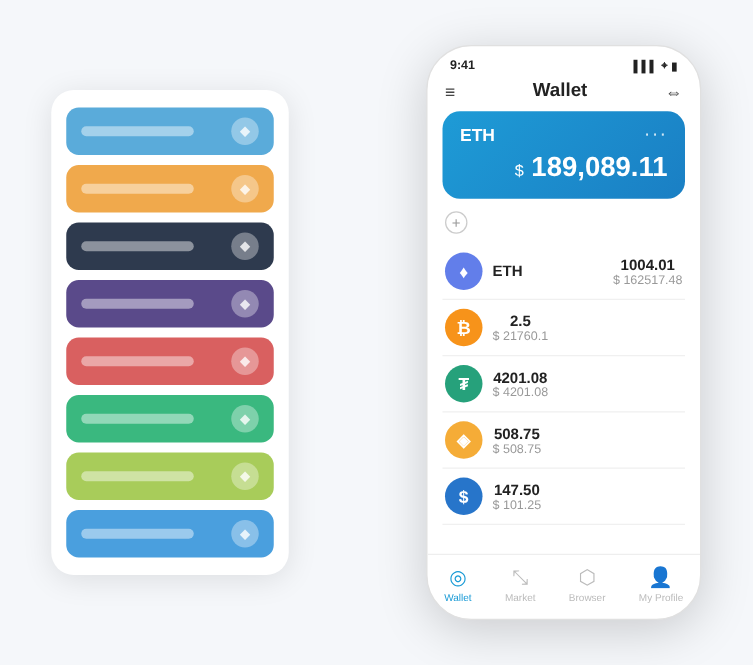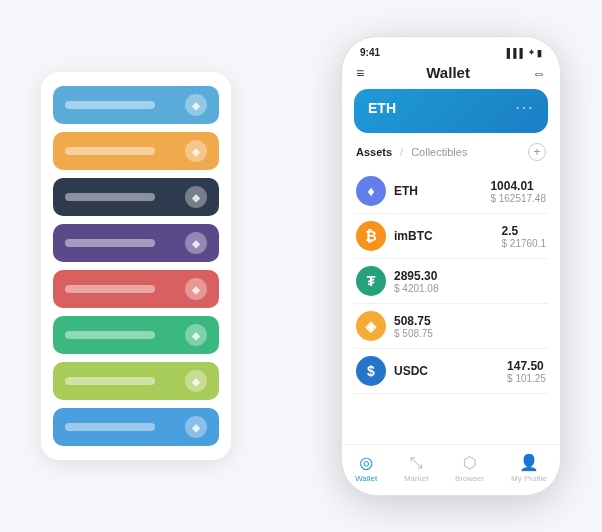--- a/index.html
+++ b/index.html
@@ -237,21 +237,21 @@
     }
     .token-info {
       flex: 1;
     }
     .token-symbol {
       font-size: 12px;
       font-weight: 600;
       color: #222;
     }
     .token-amounts {
-      text-align: left;
+      text-align: center;
     }
     .token-balance {
       font-size: 12px;
       font-weight: 600;
       color: #222;
     }
     .token-usd {
       font-size: 10px;
       color: #999;
     }
@@ -348,71 +348,64 @@
       <span class="header-menu-icon">≡</span>
       <span class="header-title">Wallet</span>
       <span class="header-scan-icon">⇔</span>
     </div>
 
     <div class="eth-card">
       <div class="eth-card-header">
         <span class="eth-card-name">ETH</span>
         <span class="eth-card-dots">···</span>
       </div>
+      <div class="eth-card-balance">
+        <span class="eth-currency">$</span>
+        <span>189,089.11</span>
+      </div>
     </div>
 
     <div class="assets-header">
-      <div class="assets-tabs">
-        <span class="assets-tab-active">Assets</span>
-        <span class="assets-tab-sep">/</span>
-        <span class="assets-tab-inactive">Collectibles</span>
-      </div>
       <div class="assets-add-icon">+</div>
     </div>
 
     <div class="token-list" id="token-list">
     <div class="token-item">
           <div class="token-logo eth-logo">♦</div>
           <div class="token-info">
             <div class="token-symbol">ETH</div>
           </div>
           <div class="token-amounts">
             <div class="token-balance">1004.01</div>
             <div class="token-usd">$ 162517.48</div>
           </div>
         </div>
         <div class="token-item">
           <div class="token-logo imbtc-logo">₿</div>
-          <div class="token-info">
-            <div class="token-symbol">imBTC</div>
-          </div>
           <div class="token-amounts">
             <div class="token-balance">2.5</div>
             <div class="token-usd">$ 21760.1</div>
           </div>
         </div>
         <div class="token-item">
           <div class="token-logo usdt-logo">₮</div>
           <div class="token-amounts">
-            <div class="token-balance">2895.30</div>
+            <div class="token-balance">4201.08</div>
             <div class="token-usd">$ 4201.08</div>
           </div>
         </div>
         <div class="token-item">
           <div class="token-logo dai-logo">◈</div>
           <div class="token-amounts">
             <div class="token-balance">508.75</div>
             <div class="token-usd">$ 508.75</div>
           </div>
         </div>
         <div class="token-item">
           <div class="token-logo usdc-logo">$</div>
-          <div class="token-info">
-            <div class="token-symbol">USDC</div>
-          </div>
           <div class="token-amounts">
             <div class="token-balance">147.50</div>
             <div class="token-usd">$ 101.25</div>
           </div>
         </div>
         <div class="token-item"></div>
       </div>
 
     <div class="bottom-nav" id="bottom-nav">
     <div class="nav-item">

